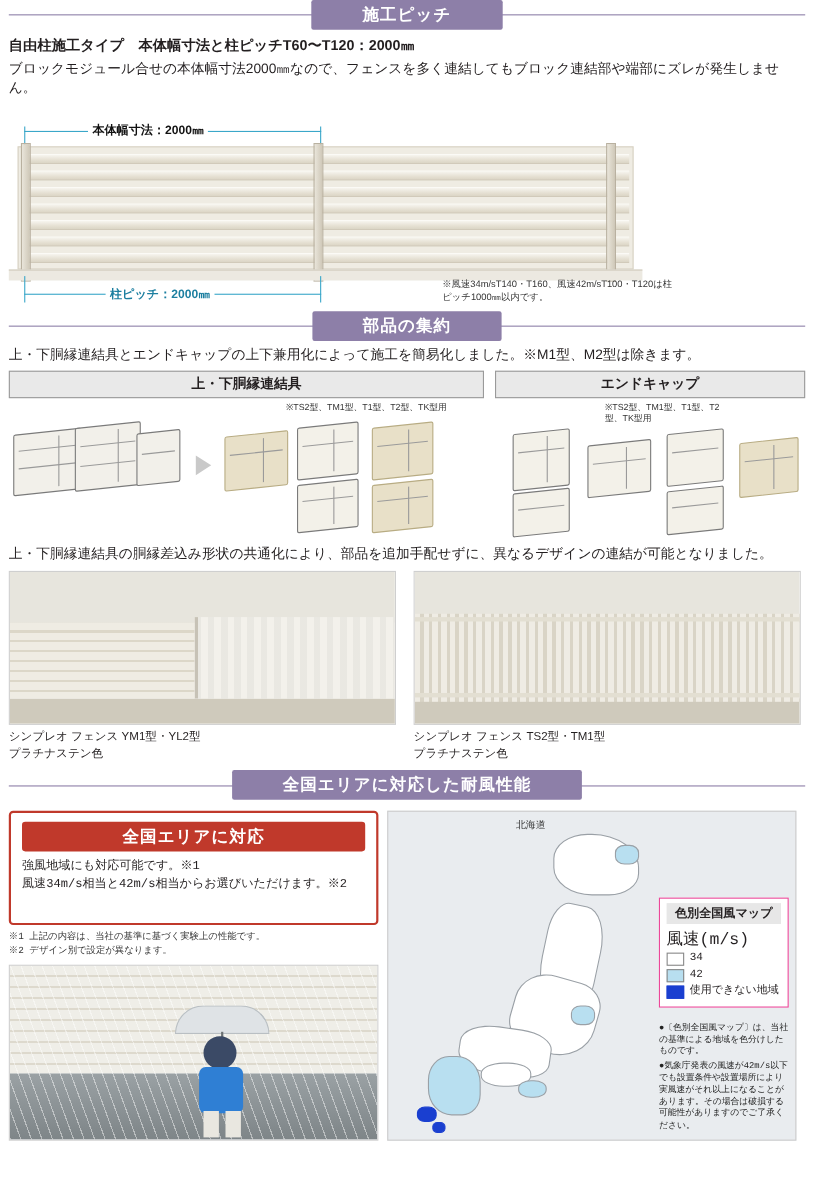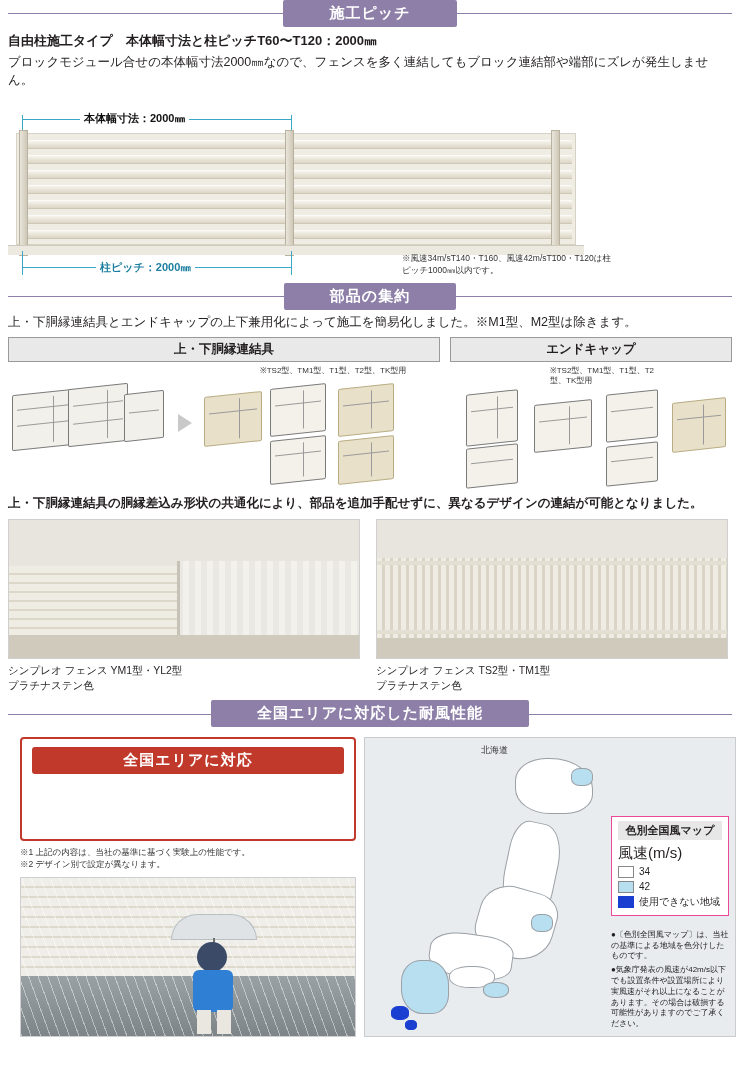--- a/index.html
+++ b/index.html
@@ -121,21 +121,21 @@
   .photos { display:flex; gap:16px; padding:0 8px; margin-top:6px;}
   .photo-wrap { width:352px; }
   .photo {
     width:352px; height:140px; border:1px solid #cfcfcf; position:relative; overflow:hidden;
   }
   .p-sky { position:absolute; left:0; right:0; top:0; height:34%; background:#e7e5dd;}
   .p-ground { position:absolute; left:0; right:0; bottom:0; height:16%; background:#cfcabc;}
   .cap { font-size:10.5px; line-height:1.45; margin-top:4px; }
 
   
-  .sec3 { padding: 4px 8px 0 20px; }
+  .sec3 { padding: 4px 8px 0 8px; font-family: Liberation Mono, monospace; }
   .windgrid { display:flex; gap:8px; margin-top:6px; }
   .leftcol { width:336px; }
   .redbox {
     border:2px solid #c0392b;
     border-radius:4px;
     padding:8px 10px 10px 10px;
     height:104px;
     position:relative;
   }
   .redtag {
@@ -287,21 +287,21 @@
           </div>
 
           <div class="part beige" style="left:222px; top:38px; width:54px; height:50px; transform:skewY(-6deg);">
             <div class="line" style="top:16px;"></div>
               <div class="vline" style="left:30px;"></div>
           </div>
         </div>
       </div>
     </div>
 
-    <div class="lead" style="margin-top:2px;font-weight:bold;">上・下胴縁連結具の胴縁差込み形状の共通化により、部品を追加手配せずに、異なるデザインの連結が可能となりました。</div>
+    <div class="lead" style="margin-top:2px;">上・下胴縁連結具の胴縁差込み形状の共通化により、部品を追加手配せずに、異なるデザインの連結が可能となりました。</div>
   </div>
 
   <div class="photos">
     <div class="photo-wrap">
       <div class="photo">
         <div class="p-sky"></div>
         <div class="p-ground"></div>
         <div style="position:absolute;left:0;top:34%;width:48%;height:50%;background:repeating-linear-gradient(180deg,#efece3 0 7px,#dcd7c8 7px 9px);"></div>
         <div style="position:absolute;left:48%;top:30%;width:52%;height:54%;background:#f3f1eb;border-left:3px solid #cfcabd;"></div>
         <div style="position:absolute;left:48%;top:30%;width:52%;height:54%;background:repeating-linear-gradient(90deg,rgba(0,0,0,0.04) 0 6px,transparent 6px 12px);"></div>
@@ -330,20 +330,24 @@
   <div class="band" style="margin-top:8px;">
     <div class="rule"></div>
     <div class="pill">全国エリアに対応した耐風性能</div>
   </div>
 
   <div class="sec3">
     <div class="windgrid">
       <div class="leftcol">
         <div class="redbox">
           <div class="redtag">全国エリアに対応</div>
+          <div class="redbody">
+            <div>強風地域にも対応可能です。※1</div>
+            <div>風速34m/s相当と42m/s相当からお選びいただけます。※2</div>
+          </div>
         </div>
         <div class="disc">
           <div>※1 上記の内容は、当社の基準に基づく実験上の性能です。</div>
           <div>※2 デザイン別で設定が異なります。</div>
         </div>
 
         <div class="photo2">
           <div style="position:absolute;inset:0;background:#cfd4d6;"></div>
           <div style="position:absolute;left:0;top:0;width:100%;height:62%;background:repeating-linear-gradient(180deg,#efeee8 0 8px,#ddd9cd 8px 10px);"></div>
           <div style="position:absolute;left:0;bottom:0;width:100%;height:38%;background:linear-gradient(180deg,#9aa1a4,#7e8588);"></div>

